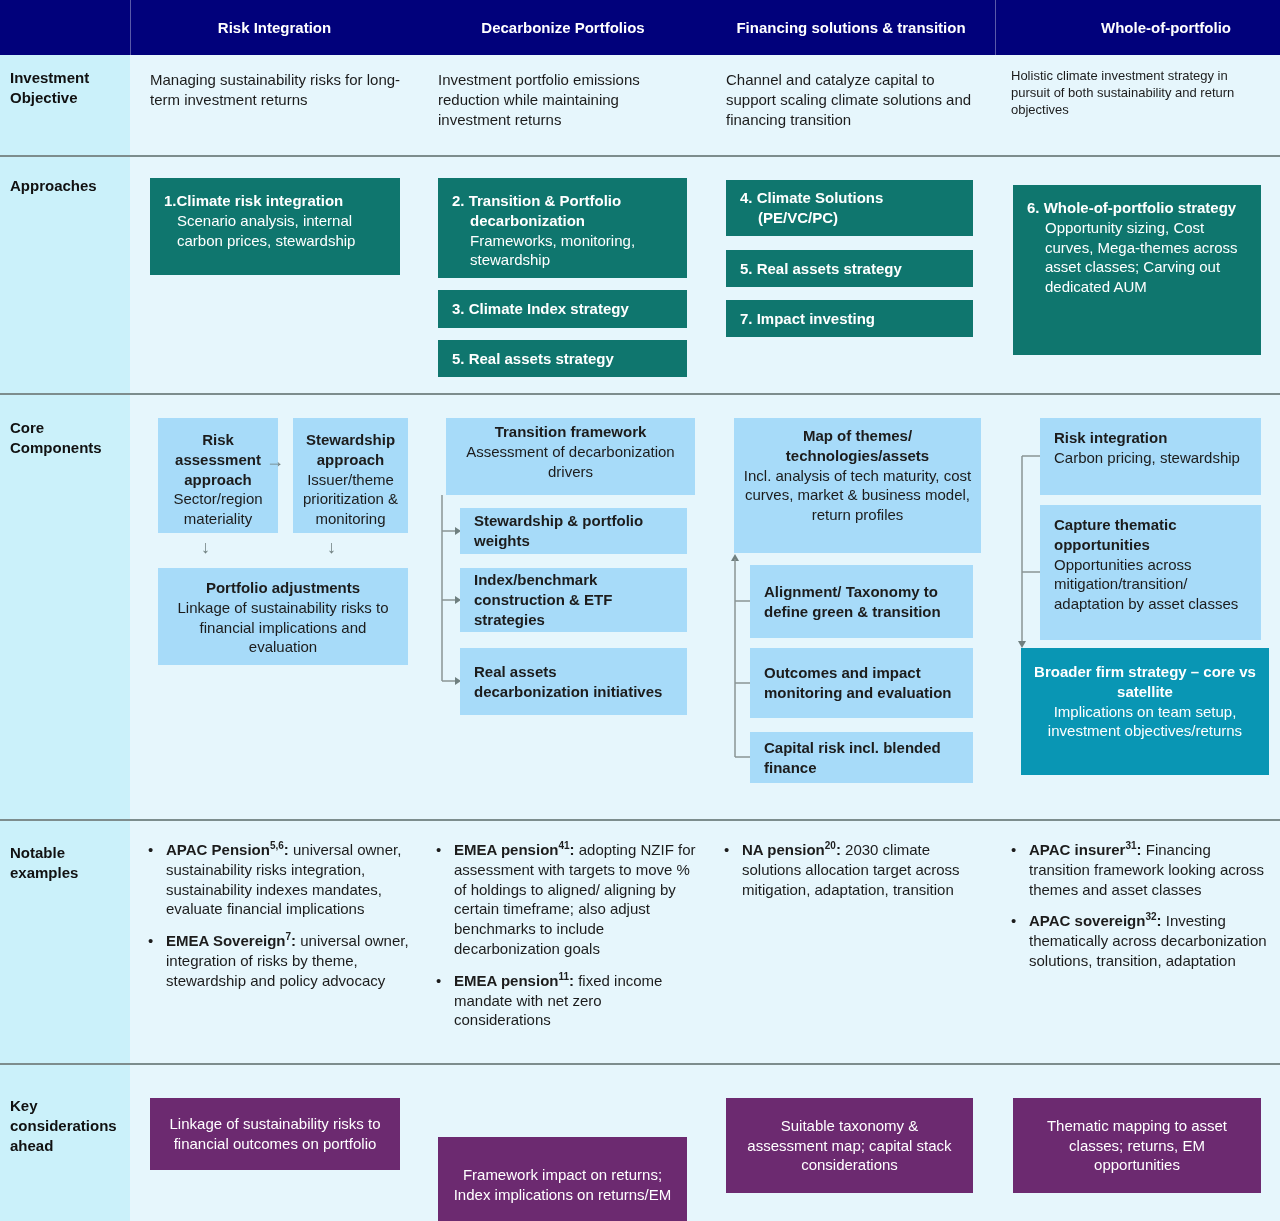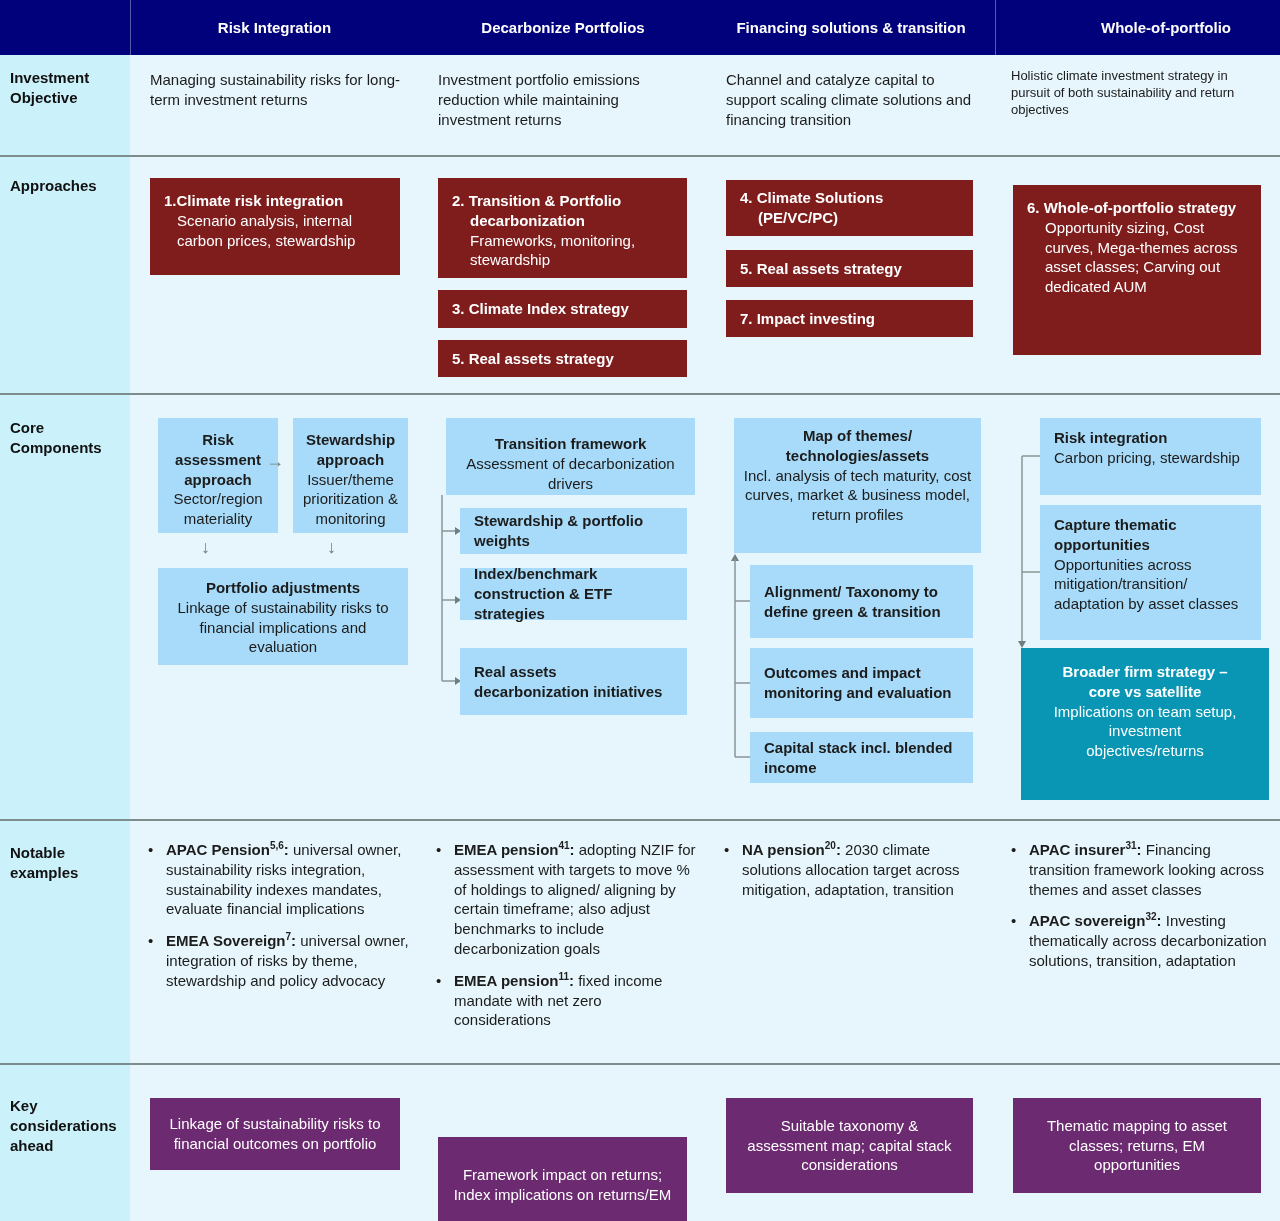--- a/index.html
+++ b/index.html
@@ -14,21 +14,21 @@
   .hcol { position:absolute; top:0; height:55px; line-height:55px; text-align:center;
           color:#ffffff; font-weight:700; font-size:15px; }
   .hc1 { left:130px; width:289px; } .hc2 { left:419px; width:288px; }
   .hc3 { left:707px; width:288px; } .hc4 { left:995px; width:342px; }
   .hdiv { position:absolute; top:0; width:1px; height:55px; background:rgba(255,255,255,0.35); }
   .sep { position:absolute; left:0; width:1280px; height:2px; background:#7D8D8D; }
   .rowlabel { position:absolute; left:10px; font-weight:700; font-size:15px; color:#111; }
   .obj { position:absolute; font-size:15px; }
   .obj-sm { font-size:13px; line-height:1.3; }
   .box { position:absolute; }
-  .blue { background:#7f1d1d; color:#ffffff; }
+  .blue { background:#0f766e; color:#ffffff; }
   .light { background:#A7DBF9; color:#1C1C1C; }
   .teal { background:#0996B4; color:#ffffff; }
   .purple { background:#6C2A70; color:#ffffff; }
   .pad { padding:13px 14px; }
   .bold { font-weight:700; }
   .hang { padding-left:18px; text-indent:-18px; font-weight:700; }
   .hang13 { padding-left:13px; text-indent:-13px; font-weight:700; }
   .ind { padding-left:13px; }
   .ind18 { padding-left:18px; }
   .vcent { display:flex; align-items:center; }
@@ -107,73 +107,73 @@
     <div>Issuer/theme prioritization &amp; monitoring</div>
   </div>
   <span class="arrow" style="left:266px; top:452px;">→</span>
   <span class="arrow" style="left:201px; top:538px;">↓</span>
   <span class="arrow" style="left:327px; top:538px;">↓</span>
   <div class="box light ctr" style="left:150px; top:568px; width:250px; height:97px; padding:10px 8px;">
     <div class="bold">Portfolio adjustments</div>
     <div>Linkage of sustainability risks to financial implications and evaluation</div>
   </div>
 
-  <div class="box light ctr" style="left:438px; top:418px; width:249px; height:77px; padding:16px 6px;">
+  <div class="box light ctr" style="left:438px; top:418px; width:249px; height:77px; padding:4px 6px;">
     <div class="bold">Transition framework</div>
     <div>Assessment of decarbonization drivers</div>
   </div>
   <div class="conn" style="left:438px; top:495px;">
     <svg width="24" height="200" viewBox="0 0 24 200">
       <line x1="4" y1="0" x2="4" y2="186"></line>
       <line x1="4" y1="36" x2="17" y2="36"></line>
         <polygon points="17,32 23,36 17,40"></polygon>
       <line x1="4" y1="105" x2="17" y2="105"></line>
         <polygon points="17,101 23,105 17,109"></polygon>
       <line x1="4" y1="186" x2="17" y2="186"></line>
         <polygon points="17,182 23,186 17,190"></polygon>
     </svg>
   </div>
   <div class="box light bold" style="left:460px; top:508px; width:227px; height:46px; padding:4px 14px; display:flex; align-items:center;">Stewardship &amp; portfolio weights</div>
-  <div class="box light bold" style="left:460px; top:568px; width:227px; height:52px; padding:4px 14px; display:flex; align-items:center;">Index/benchmark construction &amp; ETF strategies</div>
+  <div class="box light bold" style="left:460px; top:568px; width:227px; height:64px; padding:4px 14px; display:flex; align-items:center;">Index/benchmark construction &amp; ETF strategies</div>
   <div class="box light bold" style="left:460px; top:648px; width:227px; height:67px; padding:4px 14px; display:flex; align-items:center;">Real assets decarbonization initiatives</div>
 
   <div class="box light ctr" style="left:726px; top:418px; width:247px; height:135px; padding:8px 6px;">
     <div class="bold">Map of themes/ technologies/assets</div>
     <div>Incl. analysis of tech maturity, cost curves, market &amp; business model, return profiles</div>
   </div>
   <div class="conn" style="left:726px; top:553px;">
     <svg width="26" height="210" viewBox="0 0 26 210">
       <polygon points="5,8 9,1 13,8"></polygon>
       <line x1="9" y1="6" x2="9" y2="204"></line>
       <line x1="9" y1="48" x2="24" y2="48"></line>
       <line x1="9" y1="130" x2="24" y2="130"></line>
       <line x1="9" y1="204" x2="24" y2="204"></line>
     </svg>
   </div>
   <div class="box light bold" style="left:750px; top:565px; width:223px; height:73px; padding:4px 14px; display:flex; align-items:center;">Alignment/ Taxonomy to define green &amp; transition</div>
   <div class="box light bold" style="left:750px; top:648px; width:223px; height:70px; padding:0 14px; display:flex; align-items:center;">Outcomes and impact monitoring and evaluation</div>
-  <div class="box light bold" style="left:750px; top:732px; width:223px; height:51px; padding:4px 14px; display:flex; align-items:center;">Capital stack incl. blended income</div>
+  <div class="box light bold" style="left:750px; top:732px; width:223px; height:51px; padding:4px 14px; display:flex; align-items:center;">Capital risk incl. blended finance</div>
 
   <div class="box light" style="left:1040px; top:418px; width:221px; height:77px; padding:10px 14px;">
     <div class="bold">Risk integration</div>
     <div>Carbon pricing, stewardship</div>
   </div>
   <div class="box light" style="left:1040px; top:505px; width:221px; height:135px; padding:10px 14px;">
     <div class="bold">Capture thematic opportunities</div>
     <div>Opportunities across mitigation/transition/ adaptation by asset classes</div>
   </div>
   <div class="conn" style="left:1016px; top:445px;">
     <svg width="26" height="205" viewBox="0 0 26 205">
       <line x1="6" y1="11" x2="24" y2="11"></line>
       <line x1="6" y1="127" x2="24" y2="127"></line>
       <line x1="6" y1="11" x2="6" y2="197"></line>
       <polygon points="2,196 6,203 10,196"></polygon>
     </svg>
   </div>
-  <div class="box teal ctr" style="left:1013px; top:648px; width:248px; height:152px; padding:14px 32px;">
+  <div class="box teal ctr" style="left:1013px; top:648px; width:248px; height:127px; padding:14px 4px;">
     <div class="bold">Broader firm strategy – core vs satellite</div>
     <div>Implications on team setup, investment objectives/returns</div>
   </div>
 
   <div class="bullets" style="left:148px; top:840px; width:262px;">
     <div class="bitem">
       <span class="dot">•</span>
       <span><b>APAC Pension</b><sup>5,6</sup><b>:</b><span> universal owner, sustainability risks integration, sustainability indexes mandates, evaluate financial implications</span></span>
     </div>
     <div class="bitem">

